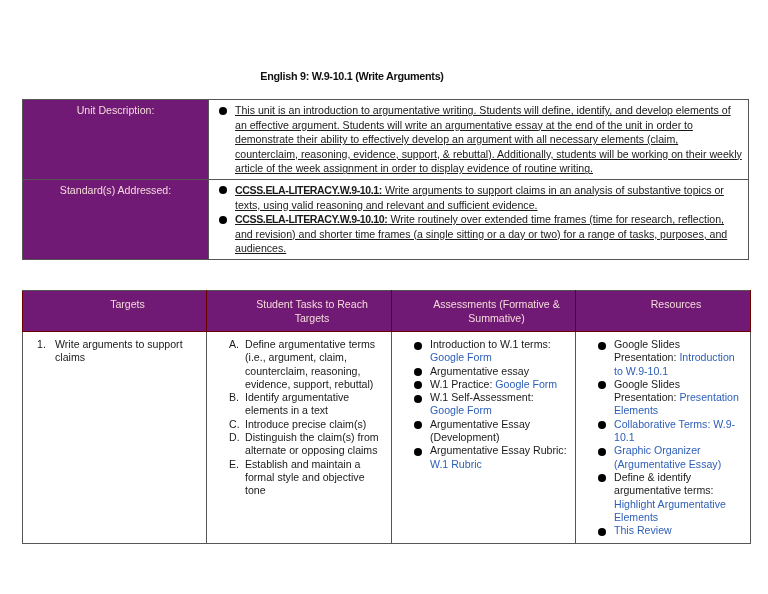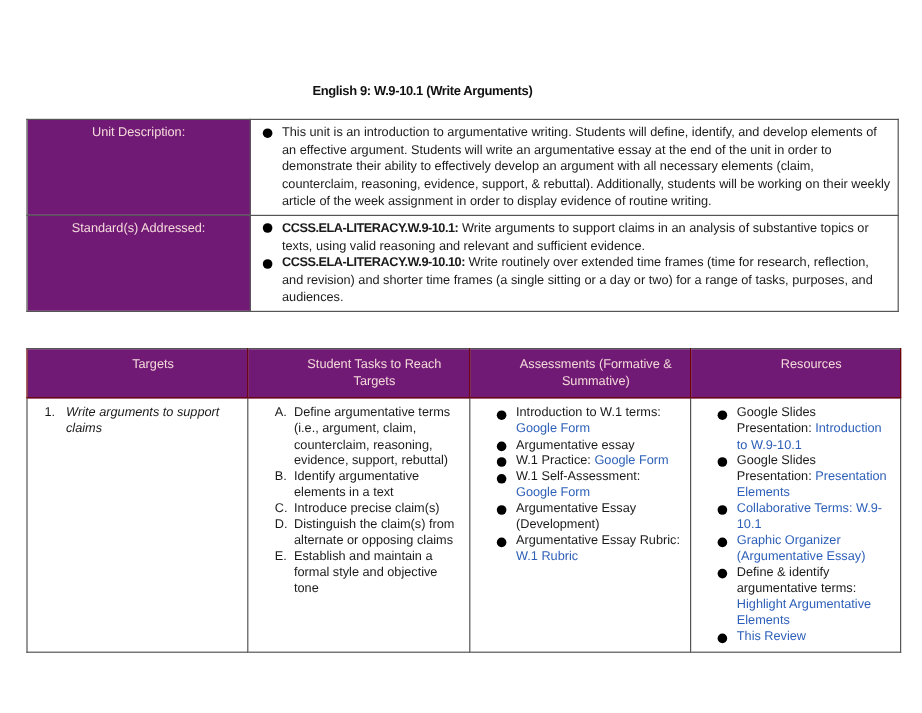--- a/index.html
+++ b/index.html
@@ -8,40 +8,40 @@
   .title {
     position: absolute; left: 0; width: 704px; top: 70px;
     text-align: center; font-weight: bold; font-size: 10.8px; letter-spacing: -0.3px; color: #111;
   }
   table { border-collapse: collapse; position: absolute; table-layout: fixed; }
   td, th { vertical-align: top; }
   .red { background: #701a75; color: #f4dada; font-weight: normal; text-align: center; }
   #top-table { left: 22px; top: 99px; width: 727px; border: 1.4px solid #444; }
   #top-table td { border: 1.4px solid #555; }
   #top-table td.label-cell { width: 186px; padding: 4px 6px; font-size: 10.6px; }
-  #top-table td.content-cell { padding: 3px 6px 3px 8px; line-height: 14.6px; }
+  #top-table td.content-cell { padding: 3px 6px 3px 8px; line-height: 14.6px; text-decoration: underline; }
   #top-table tr.row-ess td { border-bottom: 2px solid #999; }
   ul.bullets { list-style: none; }
   ul.bullets li { position: relative; padding-left: 18px; }
   ul.bullets li::before {
     content: ""; position: absolute; left: 2px; top: 3.5px;
     width: 8px; height: 8px; border-radius: 50%; background: #000;
   }
   .std-code { font-weight: bold; letter-spacing: -0.4px; }
   #bottom-table { left: 22px; top: 290px; width: 728px; border: 1.4px solid #444; }
   #bottom-table th { border: 1.2px solid #6a0000; padding: 6px 6px; height: 40px; font-size: 10.6px; line-height: 14px; }
   #bottom-table th.red { border-top: 1px solid #555; padding-left: 32px; }
   #bottom-table td { border: 1.4px solid #555; padding: 6px 6px 6px 6px; line-height: 13.3px; height: 192px; }
   .col1 { width: 184px; }
   .col2 { width: 185px; }
   .col3 { width: 184px; }
   .col4 { width: 175px; }
   .target-num { display: inline-block; width: 24px; padding-left: 8px; }
   .target-row { display: flex; }
-  .target-text { flex: 1; padding-left: 2px; font-style: italic; }
+  .target-text { flex: 1; padding-left: 2px; }
   ol.tasks { list-style: none; padding-left: 16px; }
   ol.tasks li { position: relative; padding-left: 16px; }
   ol.tasks li .letter { position: absolute; left: 0; top: 0; }
   #bottom-table ul.bullets { padding-left: 14px; }
   #bottom-table ul.bullets li { padding-left: 18px; }
   a.link { color: #2d5fb8; }
 </style>
 </head>
 <body>
 

